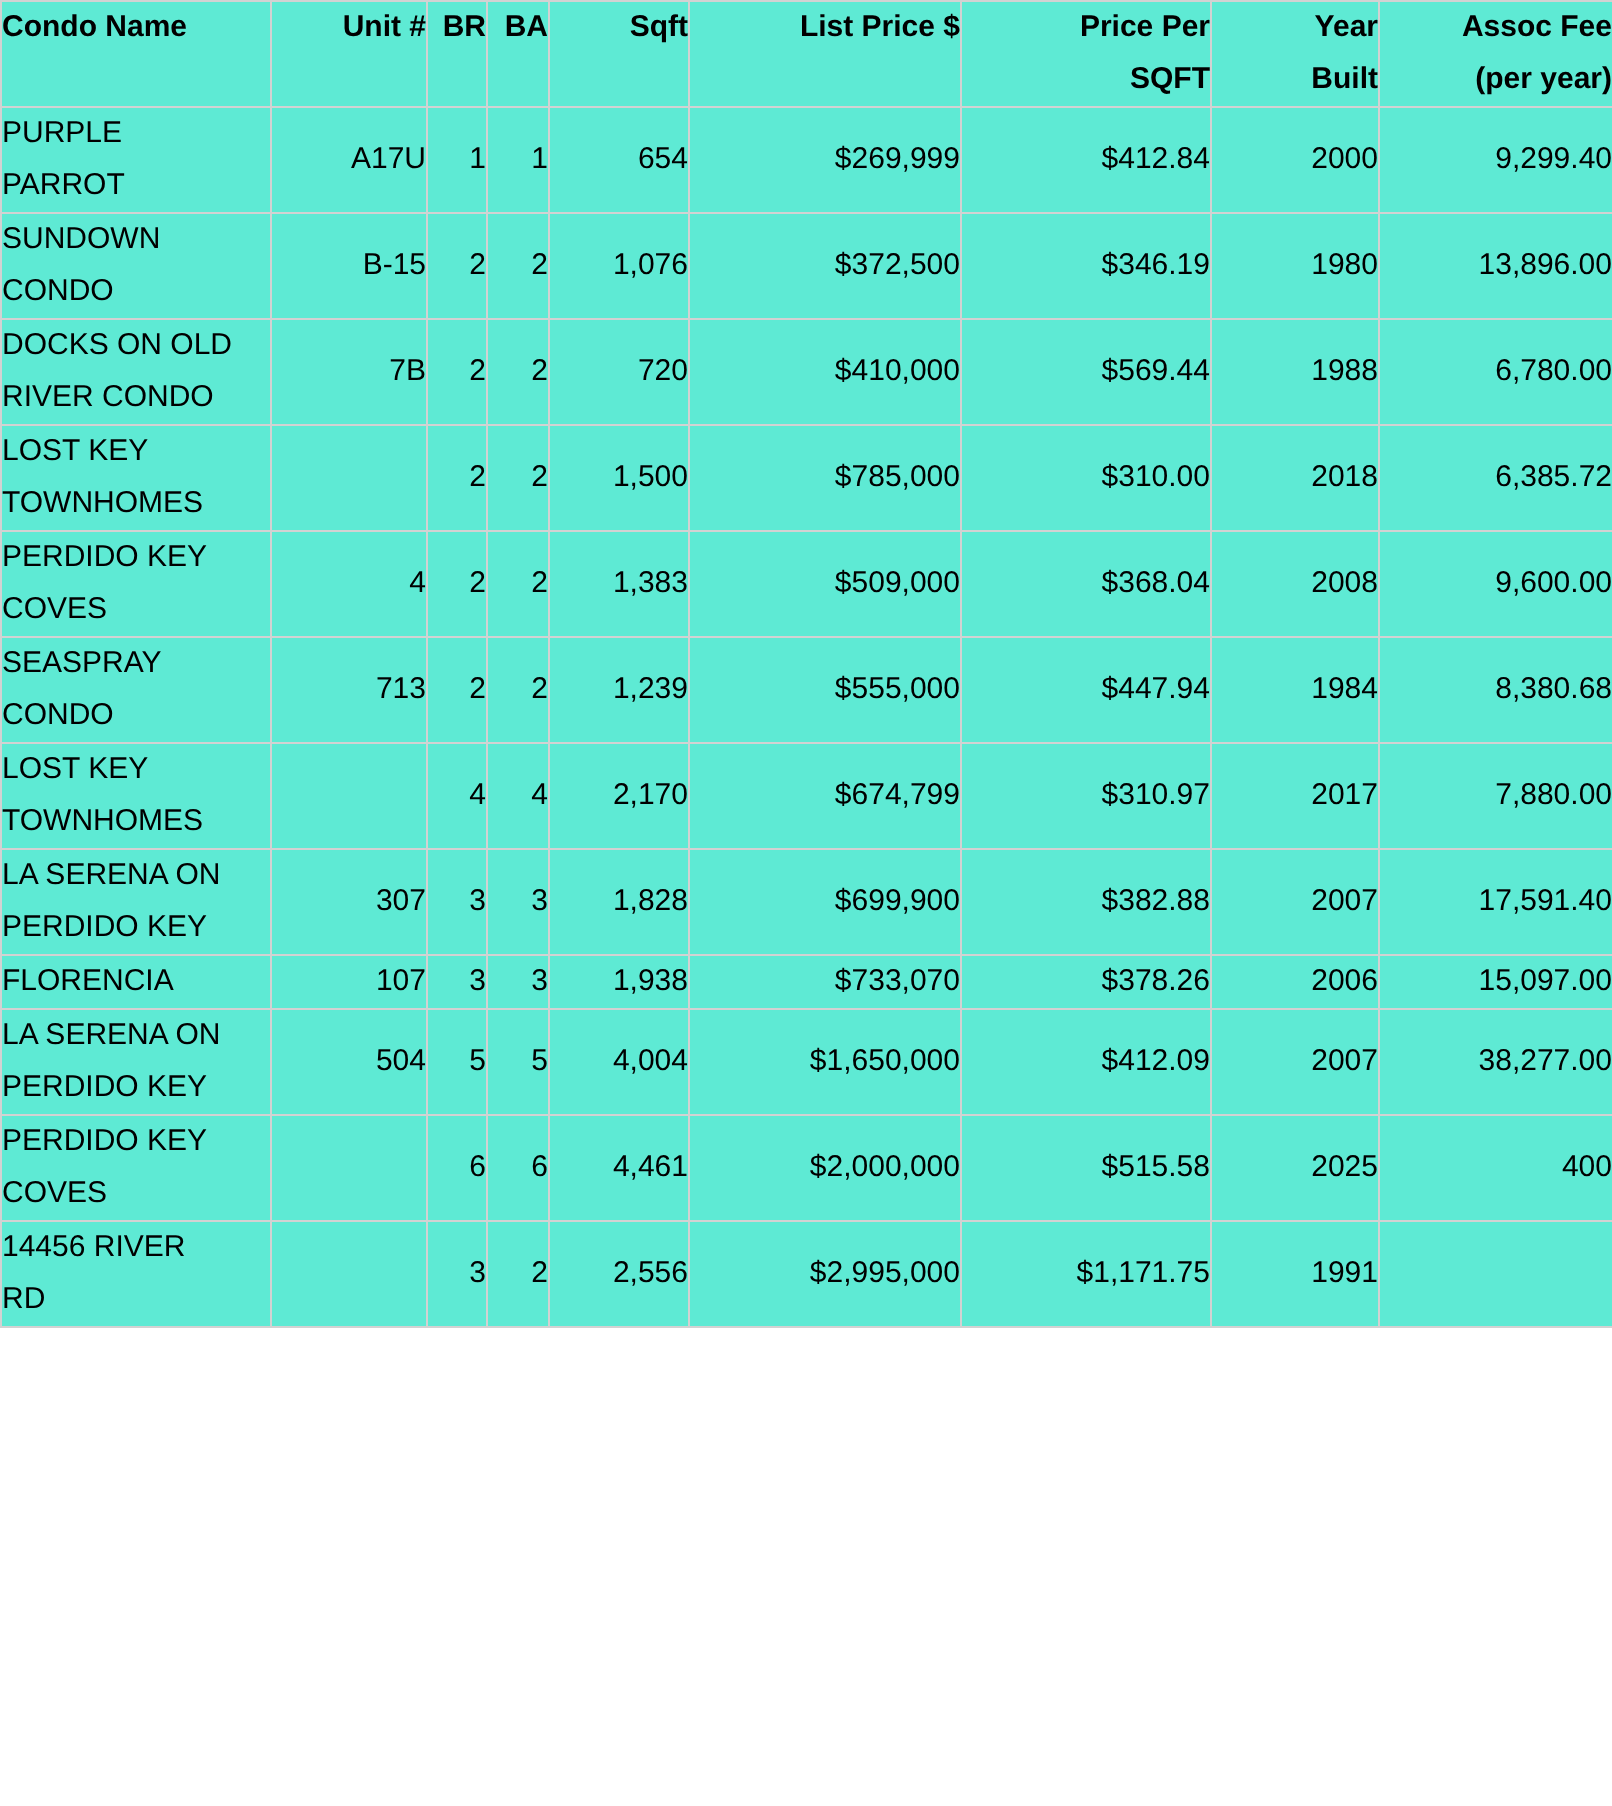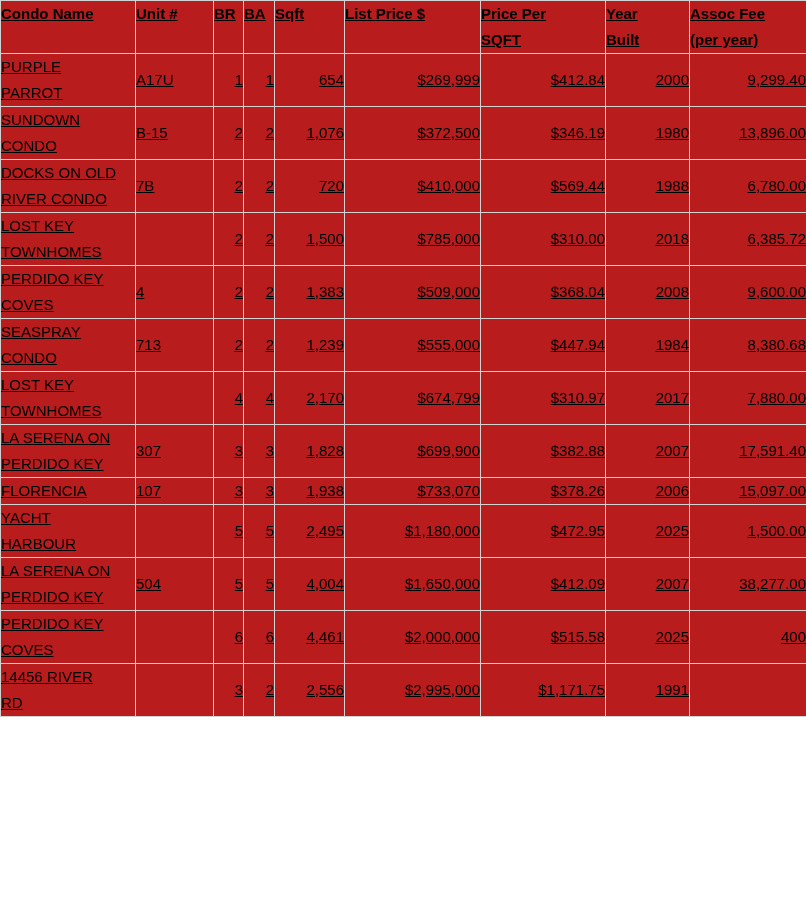--- a/index.html
+++ b/index.html
@@ -10,41 +10,40 @@
   body {
     font-family: "Liberation Sans", sans-serif;
     font-size: 15px;
     color: #000000;
     -webkit-font-smoothing: antialiased;
   }
   table.listings {
     border-collapse: collapse;
     table-layout: fixed;
     width: 806px;
-    background: #b91c1c;
-    text-decoration: underline;
+    background: #5eead4;
   }
   .listings th, .listings td {
     border: 1px solid #d2d2d2;
     line-height: 26px;
     padding: 0;
     overflow: hidden;
     font-weight: normal;
   }
   .listings thead th {
     font-weight: bold;
     vertical-align: top;
     white-space: pre-line;
     height: 52px;
   }
   .listings tbody td {
     vertical-align: middle;
   }
   .al { text-align: left;  padding-left: 5px;  }
-  .ac { text-align: left; }
+  .ac { text-align: right; }
   .ar { text-align: right; padding-right: 5px; }
   td.name-cell { white-space: pre-line; padding-right: 2px; }
   
   col.c-name  { width: 135px; }
   col.c-unit  { width: 78px;  }
   col.c-br    { width: 30px;  }
   col.c-ba    { width: 31px;  }
   col.c-sqft  { width: 70px;  }
   col.c-list  { width: 136px; }
   col.c-ppsf  { width: 125px; }
@@ -184,32 +183,20 @@
     <td class="ac">107</td>
     <td class="ar">3</td>
     <td class="ar">3</td>
     <td class="ar">1,938</td>
     <td class="ar">$733,070</td>
     <td class="ar">$378.26</td>
     <td class="ar">2006</td>
     <td class="ar">15,097.00</td>
   </tr>
       <tr>
-    <td class="al name-cell">YACHT
-HARBOUR</td>
-    <td class="ac"></td>
-    <td class="ar">5</td>
-    <td class="ar">5</td>
-    <td class="ar">2,495</td>
-    <td class="ar">$1,180,000</td>
-    <td class="ar">$472.95</td>
-    <td class="ar">2025</td>
-    <td class="ar">1,500.00</td>
-  </tr>
-      <tr>
     <td class="al name-cell">LA SERENA ON
 PERDIDO KEY</td>
     <td class="ac">504</td>
     <td class="ar">5</td>
     <td class="ar">5</td>
     <td class="ar">4,004</td>
     <td class="ar">$1,650,000</td>
     <td class="ar">$412.09</td>
     <td class="ar">2007</td>
     <td class="ar">38,277.00</td>

